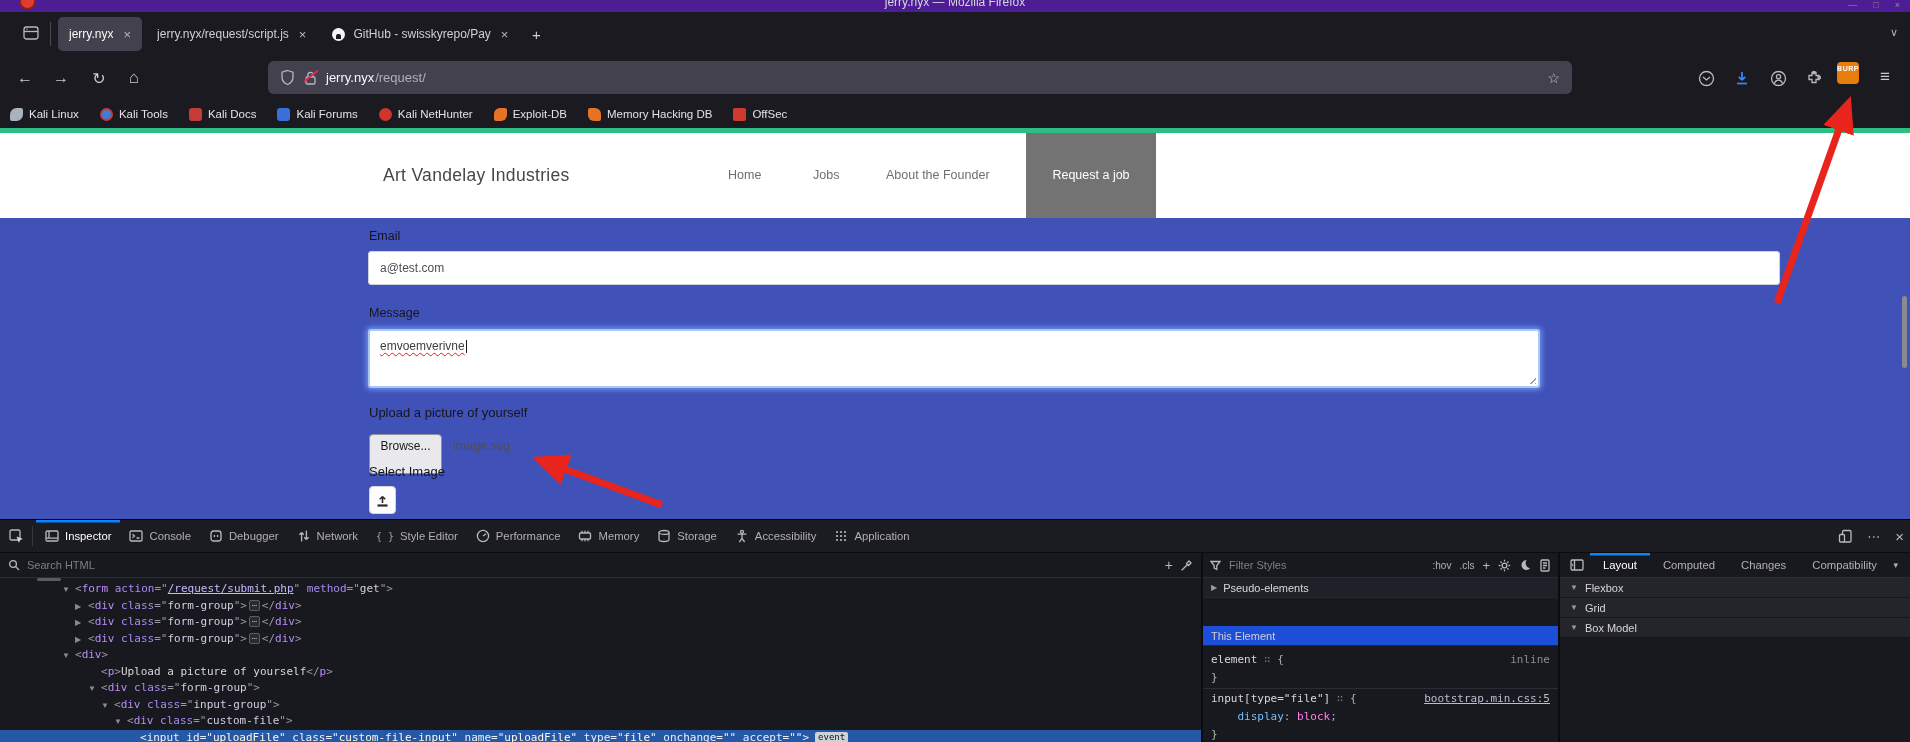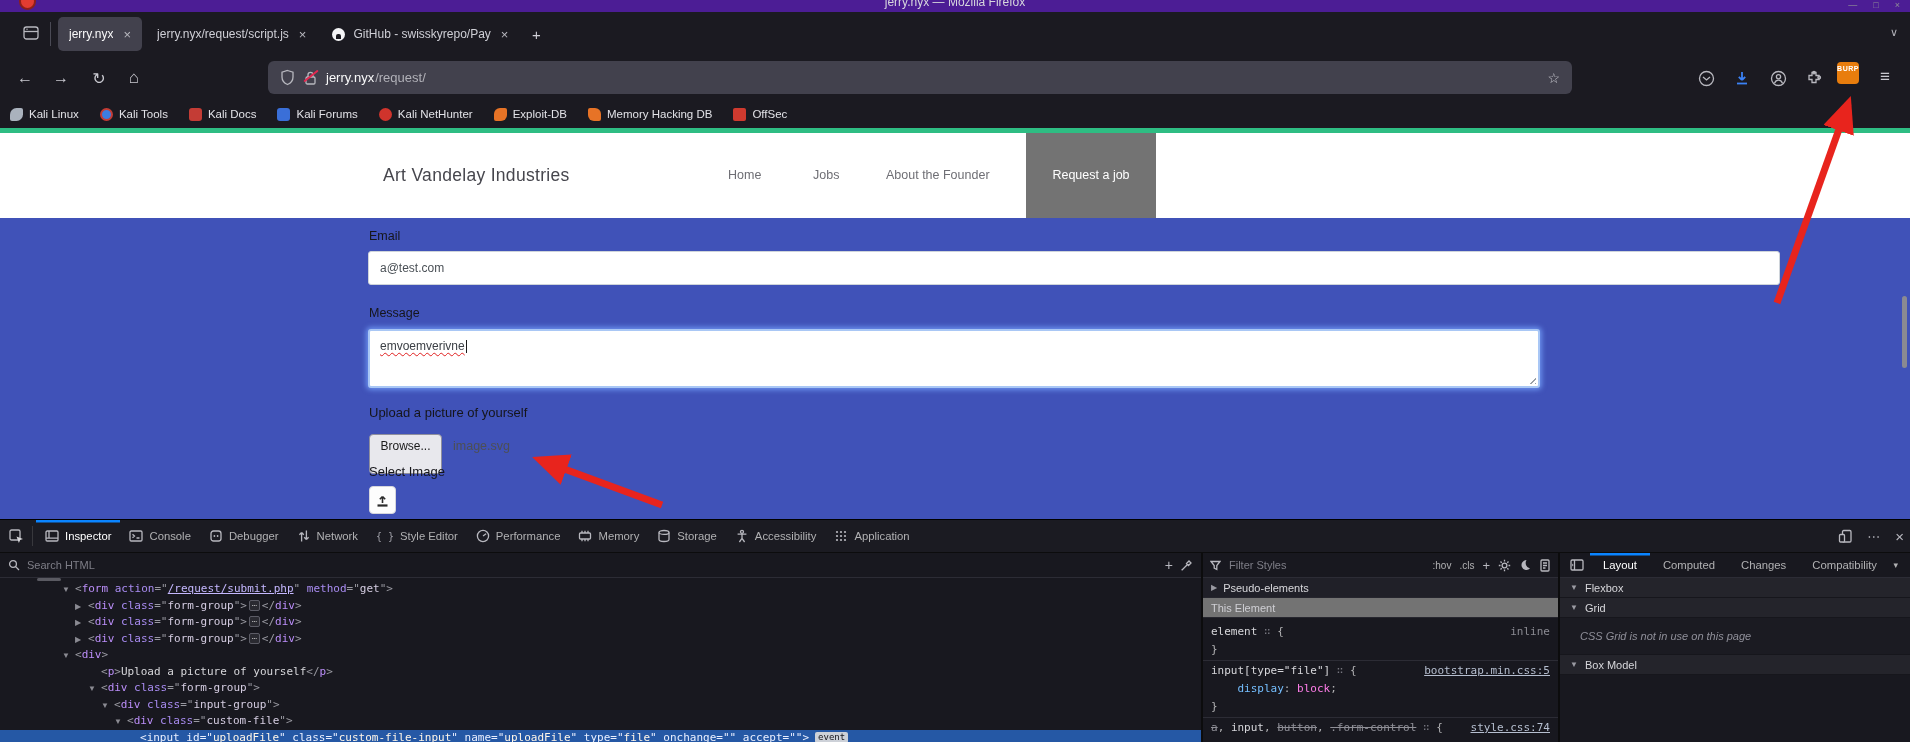--- a/index.html
+++ b/index.html
@@ -124,21 +124,21 @@
   .tree-row.selected .tk-punc, .tree-row.selected .tk-tag, .tree-row.selected .tk-attr { color: #e9efff; }
   .tree-row.selected .tk-val { color: #fff6e8; }
 
   .filter-bar { height: 25px; border-bottom: 1px solid #2c2c35; display: flex; align-items: center; gap: 8px; padding: 0 7px; color: #7e7e87; }
   .filter-bar .spacer { flex: 1; }
   .fb-small { font-size: 10px; color: #b1b1b3; }
   .fb-plus { font-size: 13px; color: #b8b8bf; }
   .mid-row { height: 20px; display: flex; align-items: center; gap: 6px; padding: 0 8px; border-bottom: 1px solid #26262e; }
   .pseudo-row { background: #202028; color: #d7d7db; }
   .pseudo-row .tri { font-size: 8px; color: #9a9aa2; }
-  .thisel-row { background: #737373; color: #cfcfd4; }
+  .thisel-row { background: #1d4ed8; color: #cfcfd4; margin-top: 28px; }
   #dt-rules { font-family: "DejaVu Sans Mono", monospace; font-size: 11px; padding-top: 5px; }
   .rule-row { height: 18px; line-height: 18px; padding: 0 8px; white-space: pre; display: flex; }
   .rule-left { white-space: pre; }
   .rule-right { margin-left: auto; }
   .rule-divider { height: 0; border-top: 1px solid #2c2c35; margin: 1px 0; }
   .rk-sel { color: #d7d7db; }
   .rk-strike { color: #8f8f97; text-decoration: line-through; }
   .rk-punc { color: #b1b1b3; }
   .rk-ref { color: #76767f; }
   .rk-prop { color: #75bfff; }
@@ -540,21 +540,20 @@
       </div>
       <div id="dt-layout-sections">
           <div class="lay-header">
             <span class="tri">▼</span>
             <span>Flexbox</span>
           </div>
           <div class="lay-header">
             <span class="tri">▼</span>
             <span>Grid</span>
           </div>
-          <div class="lay-note">CSS Grid is not in use on this page</div>
           <div class="lay-header">
             <span class="tri">▼</span>
             <span>Box Model</span>
           </div>
         </div>
     </div>
   </div>
 </div>
 
 <svg id="annotations">

